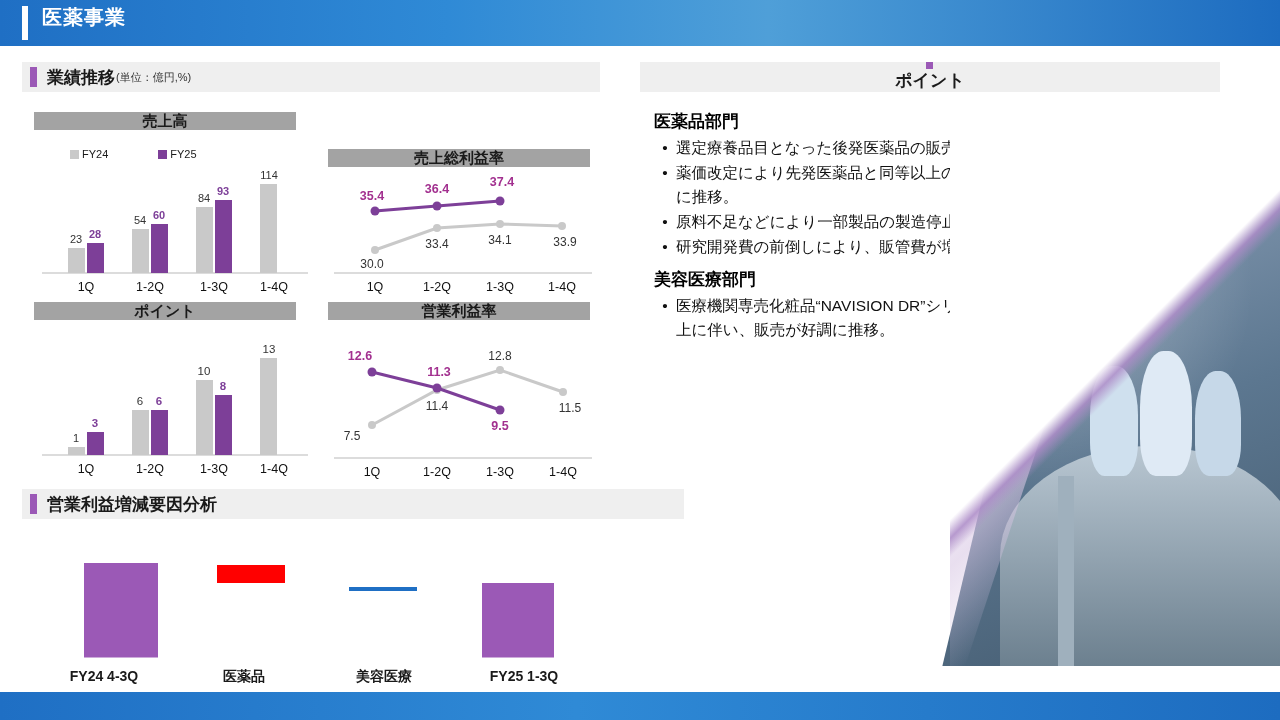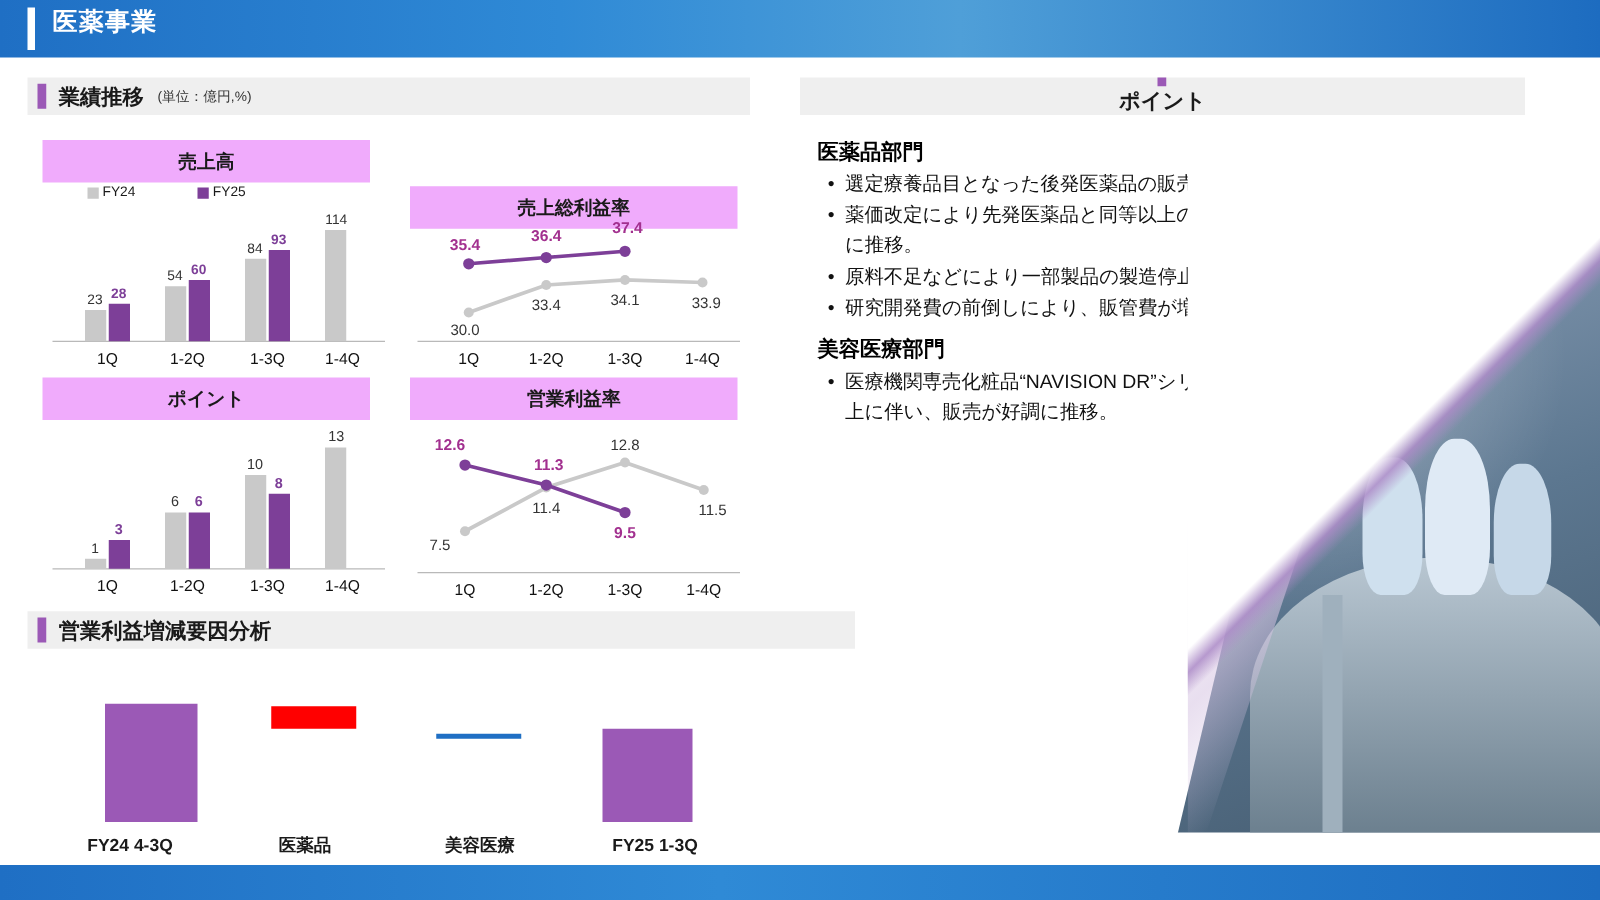--- a/index.html
+++ b/index.html
@@ -20,29 +20,29 @@
   .header-title{
     position:absolute;left:42px;top:4px;font-size:20px;font-weight:bold;color:#ffffff;
     letter-spacing:1px;
   }
   
   .sec{
     position:absolute;background:#efefef;height:30px;display:flex;align-items:center;
   }
   .sec .tick{width:7px;height:20px;background:#9b59b6;margin-left:8px;margin-right:10px;}
   .sec .txt{font-size:17px;font-weight:bold;color:#1a1a1a;}
-  .sec .unit{font-size:11px;font-weight:normal;color:#333;margin-left:11px;}
+  .sec .unit{font-size:11px;font-weight:normal;color:#333;margin-left:1px;}
 
   .sec-perf{left:22px;top:62px;width:578px;align-items:center;}
   .sec-point{left:640px;top:62px;width:580px;flex-direction:column;}
   .sec-factor{left:22px;top:489px;width:662px;}
 
   
   .chart-title{
-    position:absolute;background:#f0abfc;height:34px;display:flex;align-items:center;
+    position:absolute;background:#a3a3a3;height:18px;display:flex;align-items:center;
     justify-content:center;font-size:15px;font-weight:bold;color:#1a1a1a;
   }
   .ct-sales{left:34px;top:112px;width:262px;}
   .ct-gross{left:328px;top:112px;width:262px;margin-top:37px;}
   .ct-op{left:34px;top:302px;width:262px;}
   .ct-oprate{left:328px;top:302px;width:262px;}
 
   .legend{position:absolute;left:30px;top:148px;display:flex;align-items:center;gap:10px;font-size:11px;}
   .legend .item{display:flex;align-items:center;gap:3px;padding-left:40px;}
   .sw{width:9px;height:9px;display:inline-block;}

